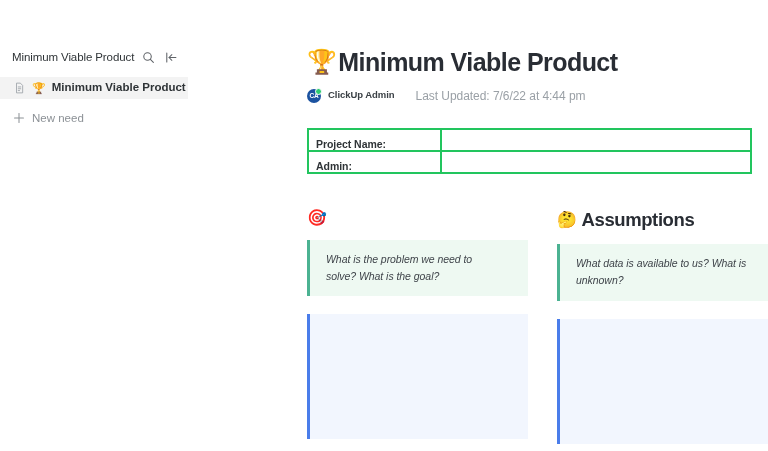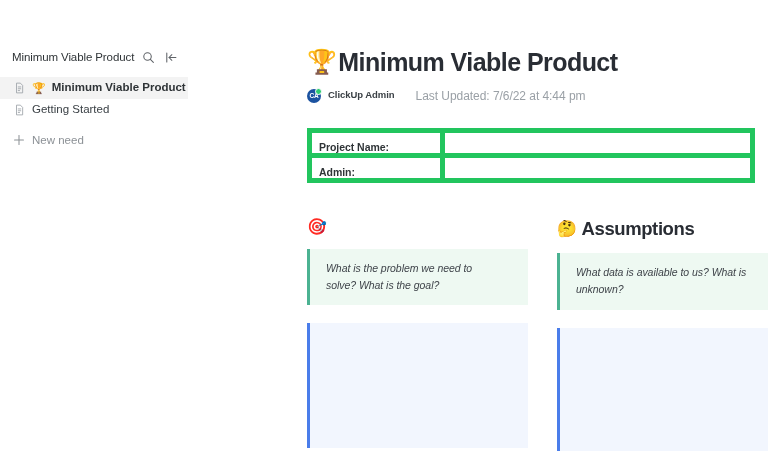--- a/index.html
+++ b/index.html
@@ -167,21 +167,21 @@
   }
 
   
   .info-table {
     margin-top: 23px;
     width: 443px;
     border-collapse: collapse;
     table-layout: fixed;
   }
   .info-table td {
-    border: 5px solid #22c55e;
+    border: 2px solid #22c55e;
     height: 20px;
     padding: 8px 0 0 7px;
     vertical-align: middle;
   }
   .info-table td.key {
     width: 133px;
     font-size: 10.5px;
     font-weight: 700;
     color: #2f3437;
     letter-spacing: -0.05px;
@@ -265,31 +265,20 @@
             <path d="M3 1.5h5.2L11.2 4.6V14.5H3z"></path>
             <line x1="4.8" y1="6.6" x2="9.2" y2="6.6"></line>
             <line x1="4.8" y1="9" x2="9.2" y2="9"></line>
             <line x1="4.8" y1="11.4" x2="7.6" y2="11.4"></line>
           </svg>
         </span>
         <span class="sb-emoji">🏆</span>
         <span class="sb-item-label">Minimum Viable Product</span>
       </div>
 
-      <div class="sb-item">
-        <span class="sb-doc-icon">
-          <svg viewBox="0 0 14 16" width="11" height="12" fill="none" stroke="currentColor" stroke-width="1.1">
-            <path d="M3 1.5h5.2L11.2 4.6V14.5H3z"></path>
-            <line x1="4.8" y1="6.6" x2="9.2" y2="6.6"></line>
-            <line x1="4.8" y1="9" x2="9.2" y2="9"></line>
-            <line x1="4.8" y1="11.4" x2="7.6" y2="11.4"></line>
-          </svg>
-        </span>
-        <span class="sb-item-label">Getting Started</span>
-      </div>
 
       <div class="sb-newpage">
         <span class="plus-icon">
           <svg viewBox="0 0 14 14" width="12" height="12" fill="none" stroke="currentColor" stroke-width="1.2">
             <line x1="7" y1="1.8" x2="7" y2="12.2" stroke-linecap="round"></line>
             <line x1="1.8" y1="7" x2="12.2" y2="7" stroke-linecap="round"></line>
           </svg>
         </span>
         <span>New need</span>
       </div>

